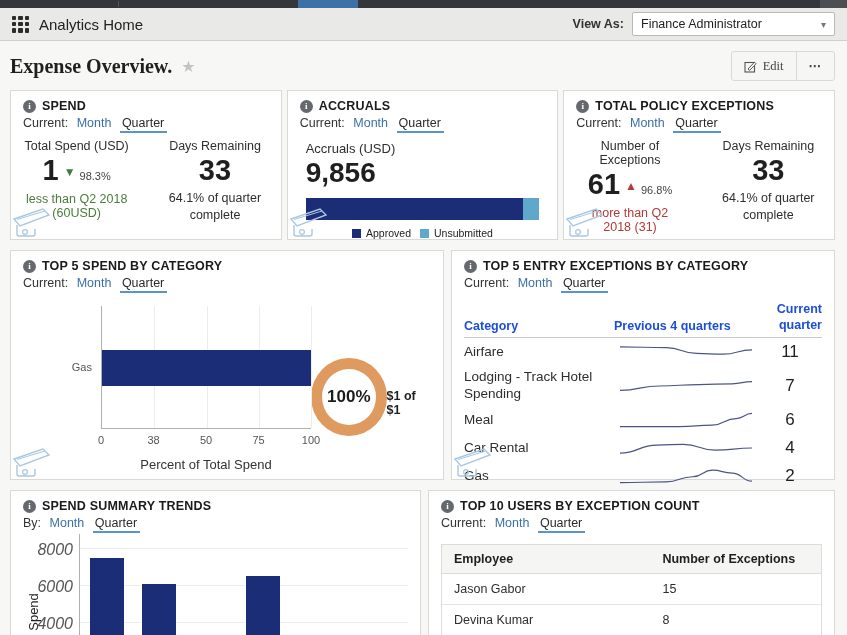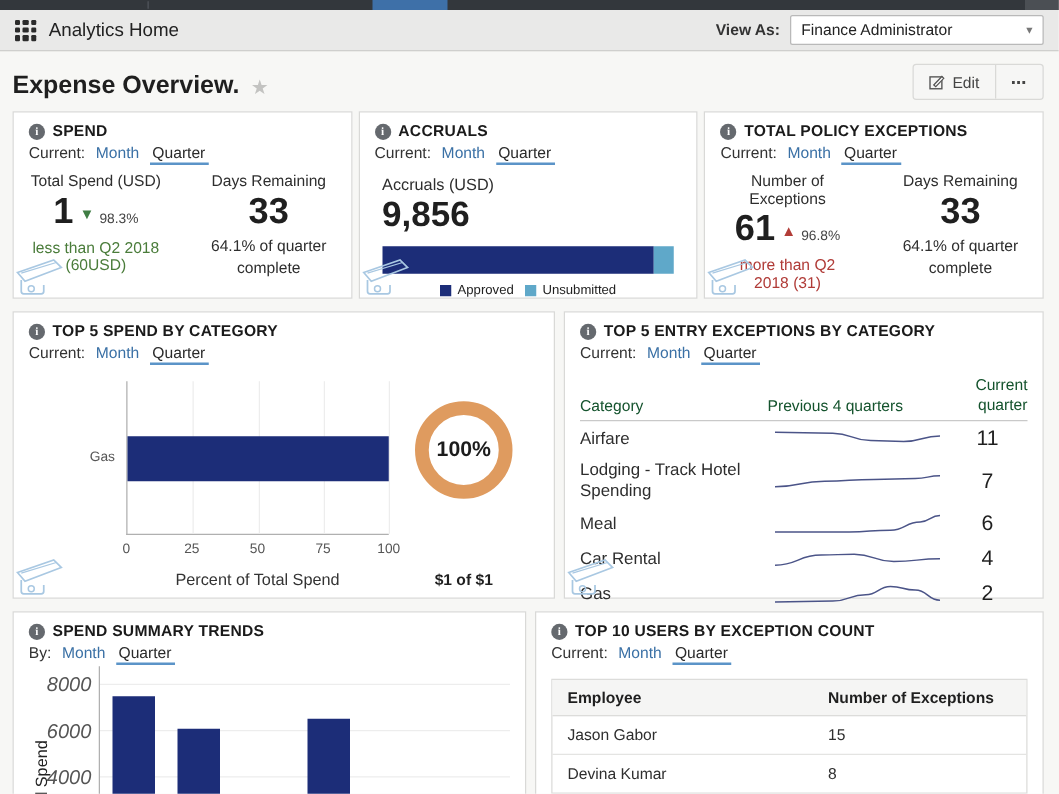--- a/index.html
+++ b/index.html
@@ -16,21 +16,21 @@
   .app-header { height:33px; background:#e9e9e8; border-bottom:1px solid #cfcfcd; display:flex; align-items:center; padding:0 12px; }
   .grid-icon { width:17px; height:17px; display:grid; grid-template-columns:repeat(3,1fr); grid-template-rows:repeat(3,1fr); gap:2px; cursor:pointer; }
   .grid-icon span { background:#2b2b2b; border-radius:1px; }
   .app-title { font-size:15px; color:#222; margin-left:10px; }
   .spacer { flex:1; }
   .viewas-label { font-size:12.5px; font-weight:700; color:#333; margin-right:8px; }
   .viewas-select { width:203px; height:24px; background:#fff; border:1px solid #b9b9b9; border-radius:2px; display:flex; align-items:center; padding:0 8px; font-size:12.5px; color:#222; cursor:pointer; }
   .viewas-select .caret { margin-left:auto; color:#777; font-size:10px; }
 
   
-  .page-title-row { display:flex; align-items:flex-end; padding:10px 12px 9px 10px; }
+  .page-title-row { display:flex; align-items:center; padding:10px 12px 9px 10px;font-family:Liberation Serif, serif; }
   .page-title { font-size:20px; font-weight:600; color:#1f1f1f; }
   .fav-star { color:#c3c3c1; font-size:16px; margin-left:9px; cursor:pointer; }
   .btn-group { margin-left:auto; display:flex; border:1px solid #d9d9d7; border-radius:3px; background:#f6f6f5; overflow:hidden; }
   .btn-group .seg { display:flex; align-items:center; gap:6px; padding:6px 12px; font-size:12.5px; color:#444; cursor:pointer; }
   .btn-group .seg + .seg { border-left:1px solid #d9d9d7; }
   .more-dots { font-weight:700; letter-spacing:1px; }
 
   
   .cards { padding:0 12px 0 10px; }
   .row1 { display:grid; grid-template-columns:1fr 1fr 1fr; gap:5px; margin-bottom:10px; }
@@ -75,28 +75,28 @@
   
   .t5-body { display:flex; }
   .t5-chart { flex:1; }
   .t5-plot { position:relative; height:123px; margin:16px 0 0 78px; width:210px; border-left:1px solid #b0b0b0; border-bottom:1px solid #b0b0b0; }
   .t5-grid { position:absolute; top:0; bottom:0; width:1px; background:#ededed; }
   .t5-bar { position:absolute; top:44px; height:36px; left:0; background:#1c2d78; }
   .t5-catlabel { position:absolute; top:55px; left:-10px; transform:translateX(-100%); font-size:11px; color:#555; }
   .t5-ticks { position:relative; margin-left:78px; width:210px; height:14px; margin-top:5px; }
   .t5-ticks span { position:absolute; transform:translateX(-50%); font-size:11px; color:#555; }
   .t5-xlabel { margin-left:78px; width:210px; text-align:center; font-size:13px; color:#333; margin-top:9px; }
-  .donut-col { width:120px; display:flex; flex-direction:column; align-items:center; margin-top:32px;justify-content:space-between; }
+  .donut-col { width:120px; display:flex; align-items:center; margin-top:32px;justify-content:space-between; }
   .donut { width:78px; height:78px; border-radius:50%; border:11px solid #df9b5f; display:flex; align-items:center; justify-content:center; font-size:17px; font-weight:600; color:#1c1c1c; background:#fff; }
   .donut-sub { font-size:12.5px; font-weight:700; color:#1f1f1f; margin-top:11px; }
 
   
   .ex-table { margin-top:12px; }
   .ex-head { display:grid; grid-template-columns:150px 1fr 64px; align-items:end; border-bottom:1px solid #c9c9c9; padding-bottom:4px; }
-  .ex-head .h { font-size:12.5px; font-weight:400; color:#14532d; }
+  .ex-head .h { font-size:12.5px; font-weight:700; color:#1d4ed8; }
   .ex-head .h-right { text-align:right; line-height:1.25; }
   .ex-row { display:grid; grid-template-columns:150px 1fr 64px; align-items:center; padding:3px 0; }
   .ex-cat { font-size:13.5px; color:#2e2e2e; line-height:1.25; }
   .ex-spark { width:100%; height:22px; display:block; padding:0 6px; }
   .ex-val { font-size:17px; color:#1f1f1f; text-align:center; }
 
   
   .trend-wrap { display:flex; margin-top:4px; }
   .trend-ylab { width:20px; position:relative; }
   .trend-ylab span { position:absolute; top:86px; left:-26px; transform:rotate(-90deg); transform-origin:center; font-size:13px; color:#222; width:72px; text-align:center; display:block; }
@@ -290,21 +290,21 @@
           <div class="t5-plot">
             <div class="t5-grid" style="left:25%"></div>
             <div class="t5-grid" style="left:50%"></div>
             <div class="t5-grid" style="left:75%"></div>
             <div class="t5-grid" style="left:100%"></div>
             <div class="t5-bar" style="width: 100%; background: rgb(28, 45, 120);"></div>
             <span class="t5-catlabel">Gas</span>
           </div>
           <div class="t5-ticks">
             <span style="left:0%">0</span>
-            <span style="left:25%">25</span>
+            <span style="left:25%">38</span>
             <span style="left:50%">50</span>
             <span style="left:75%">75</span>
             <span style="left:100%">100</span>
           </div>
           <div class="t5-xlabel">Percent of Total Spend</div>
         </div>
         <div class="donut-col">
           <div class="donut">
               <span>100%</span>
             </div>

